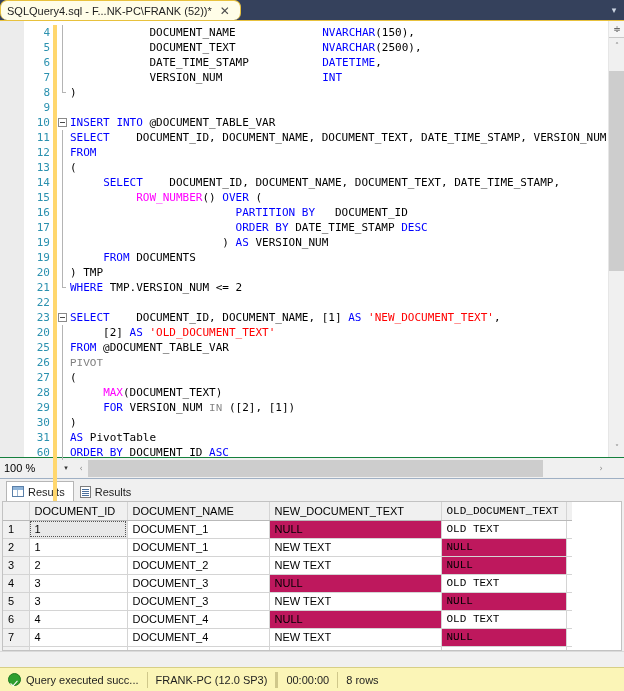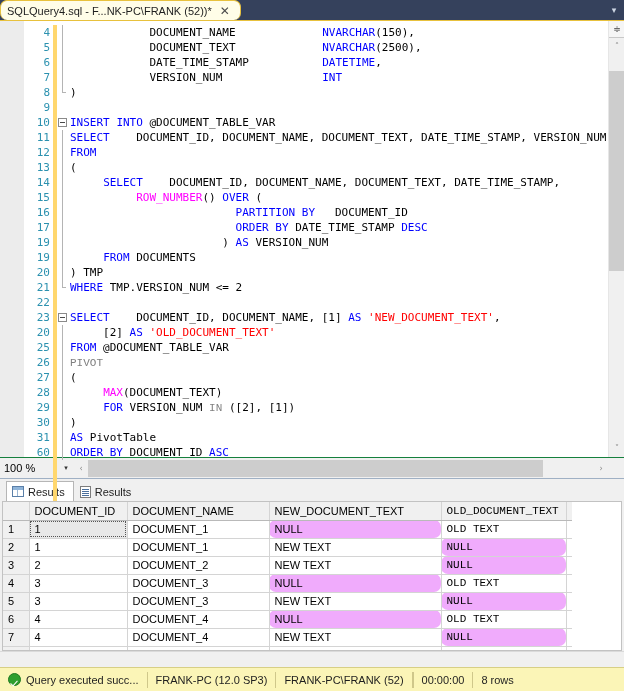--- a/index.html
+++ b/index.html
@@ -158,21 +158,21 @@
   table.grid{border-collapse:collapse;font-size:11px;table-layout:fixed;}
   table.grid th,table.grid td{
     border-right:1px solid #d4d4d4;border-bottom:1px solid #d4d4d4;
     height:18px;padding:0 0 0 5px;box-sizing:border-box;
     font-weight:normal;text-align:left;color:#000;overflow:hidden;white-space:nowrap;
   }
   table.grid th{background:#f0f0f0;border-bottom:1px solid #b9b9b9;}
   th.rowhdr,td.rowhdr{
     width:26px;background:#f0f0f0;border-right:1px solid #b9b9b9;padding-left:5px;
   }
-  td.nullcell{background:#f0abfc;border-radius:7px;}
+  td.nullcell{background:#be185d;}
   td.sel{background:#e8e8e8;outline:1px dotted #555;outline-offset:-2px;}
   .col-id{width:98px;}
   .col-name{width:142px;}
   .col-new{width:172px;}
   .col-old{width:125px;font-family:Liberation Mono, monospace;}
   .col-pad{width:auto;border-right:none !important;}
 
   .grid-hscroll{
     height:15px;flex:0 0 auto;background:#f0f0f0;border-top:1px solid #dadada;
   }
@@ -446,21 +446,20 @@
   </div>
 
   <div class="statusbar">
     <div class="st-seg">
       <span class="ok-icon"></span>
       <span>Query executed succ...</span>
     </div>
     <div class="st-sep"></div>
     <div class="st-seg">FRANK-PC (12.0 SP3)</div>
     <div class="st-sep"></div>
-    <div class="st-seg">FRANK-PC\FRANK (52)</div>
     <div class="st-sep"></div>
     <div class="st-sep"></div>
     <div class="st-seg">00:00:00</div>
     <div class="st-sep"></div>
     <div class="st-seg">8 rows</div>
   </div>
 
 </div>
 
 </body></html>

